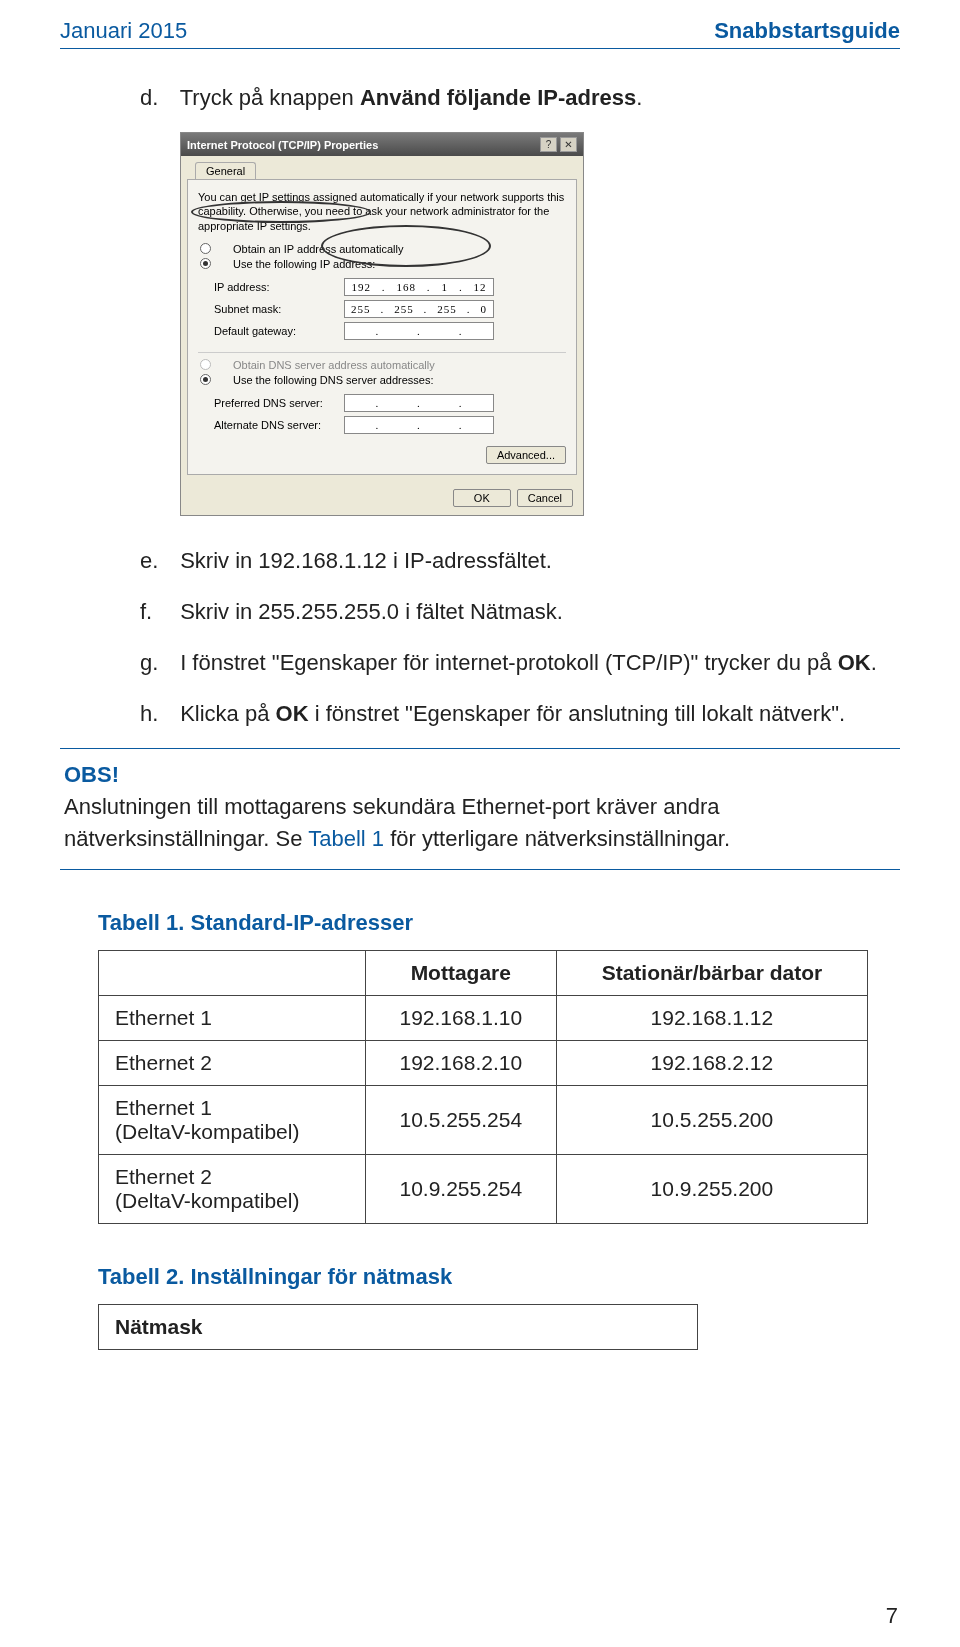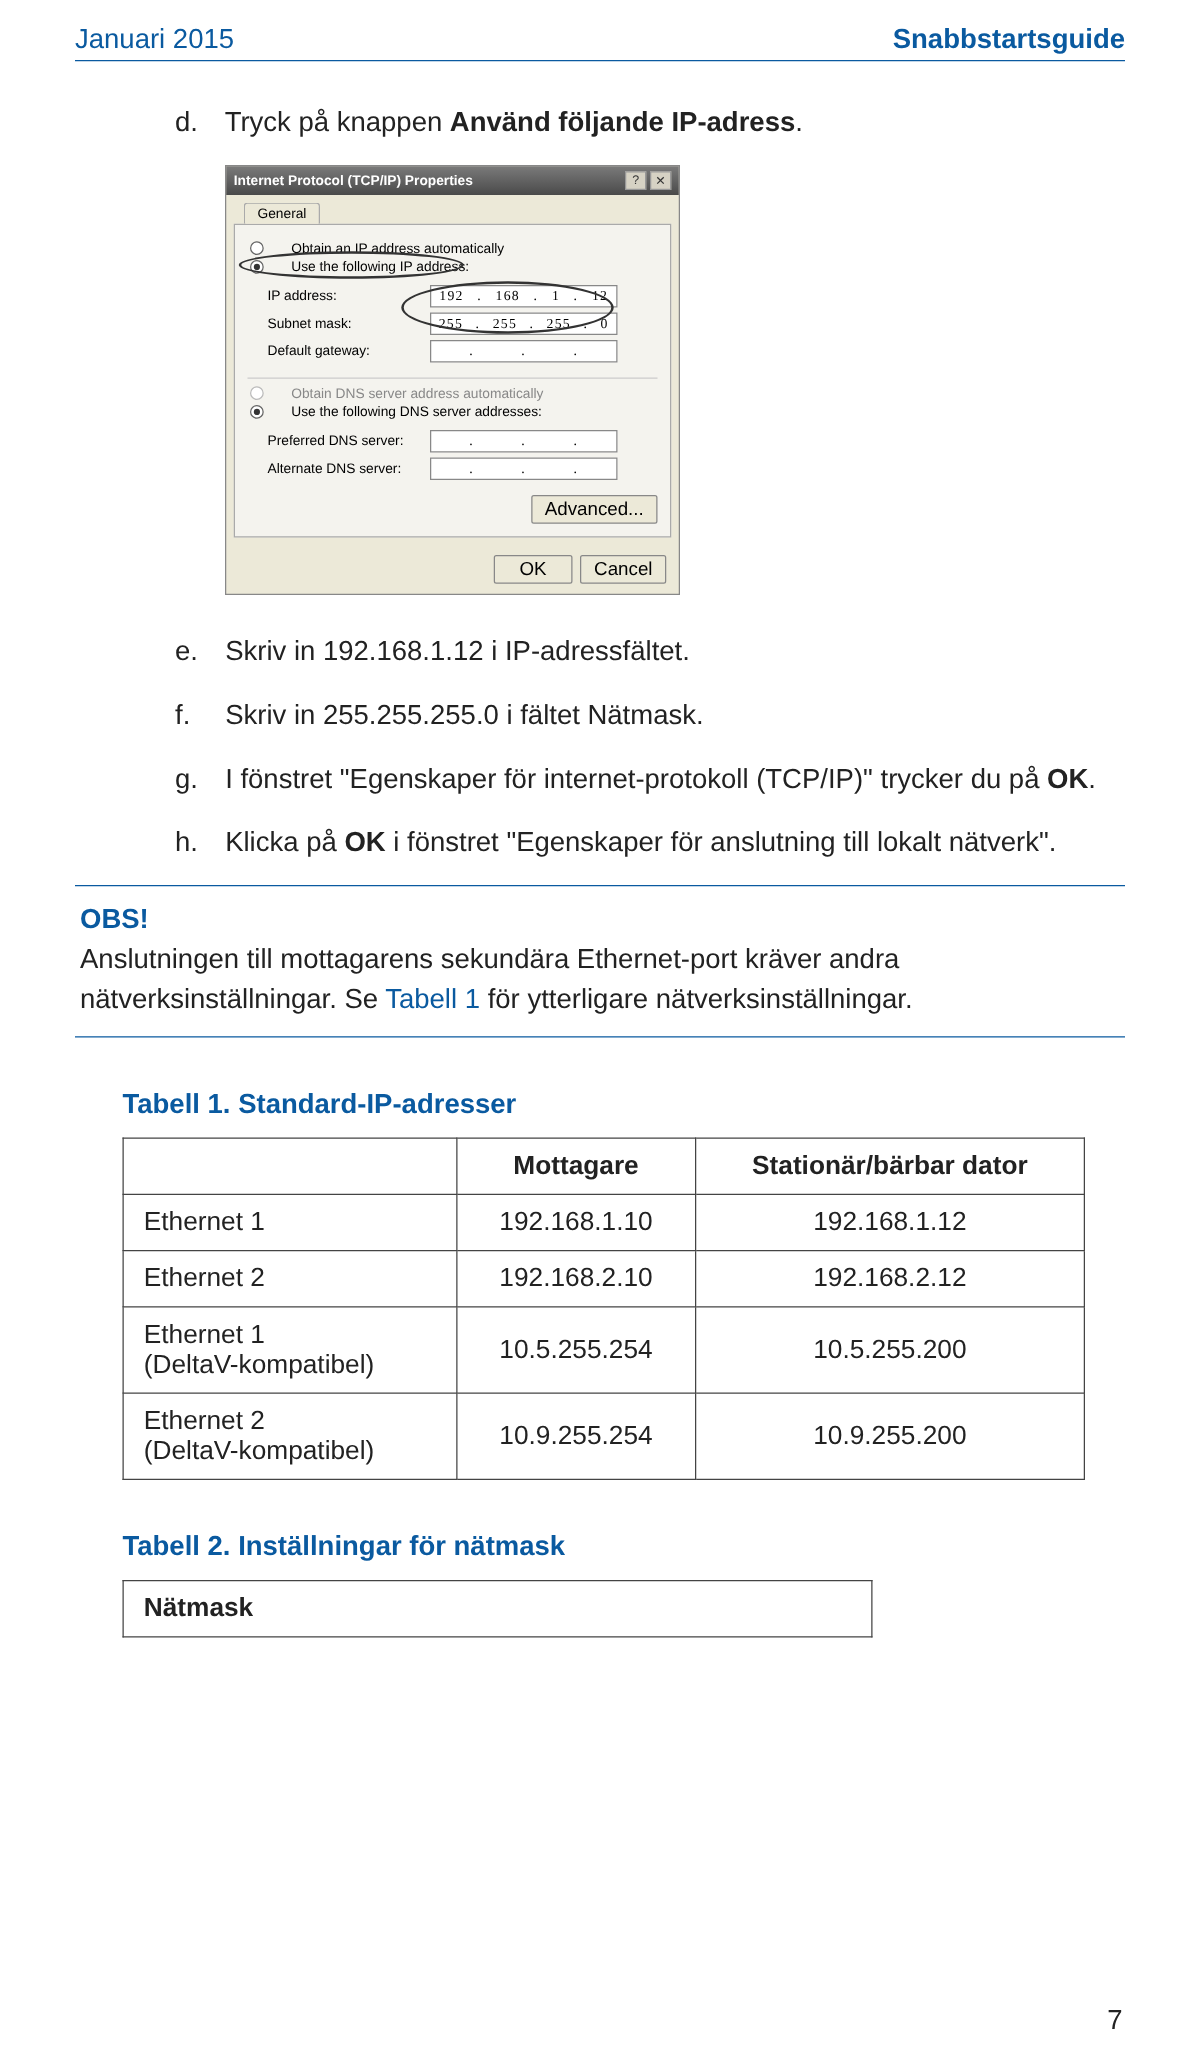--- a/index.html
+++ b/index.html
@@ -24,21 +24,21 @@
   .para {
     font-size: 22px;
     line-height: 1.5;
     margin-left: 80px;
     margin-bottom: 18px;
   }
   .para .marker { display: inline-block; width: 34px; }
   .para b { font-weight: 700; }
   
   .dialog {
-    width: 364px;
+    width: 404px;
     margin-left: 120px;
     margin-bottom: 28px;
     font-family: Tahoma, Arial, sans-serif;
     font-size: 11px;
     color: #000;
     border: 1px solid #888;
     background: #ece9d8;
   }
   .titlebar {
     background: linear-gradient(#7a7a7a, #4a4a4a);
@@ -90,21 +90,21 @@
   .flabel { width: 130px; }
   .ipbox {
     width: 150px; height: 18px; background:#fff; border:1px solid #888;
     display:flex; align-items:center; justify-content:space-around;
     font-family: Tahoma; letter-spacing: 1px;
   }
   .ipbox span { padding: 0 2px; }
   .sep { border-top: 1px solid #ccc; margin: 6px 0; }
   .advrow { text-align:right; margin-top: 8px;}
   .winbtn {
-    background:#ece9d8; border:1px solid #888; padding:2px 10px; font-size:15px;
+    background:#ece9d8; border:1px solid #888; padding:2px 10px; font-size:11px;
     border-radius:2px;
   }
   .footer-btns { text-align:right; padding: 8px 10px; display:flex; justify-content:flex-end; gap:6px;}
   .pos-rel { position: relative; }
   
   .obs-wrap { margin-top: 18px; }
   .obs-hr { border:none; border-top:1.5px solid #0a5aa0; }
   .obs-body { padding: 10px 4px 14px 4px; font-size: 22px; line-height:1.45;}
   .obs-title { color:#0a5aa0; font-weight:700; }
   .obs-link { color:#0a5aa0; }
@@ -151,20 +151,21 @@
     <span class="t-title">Internet Protocol (TCP/IP) Properties</span>
     <div class="tbtns">
       <div class="tbtn">?</div>
       <div class="tbtn">✕</div>
     </div>
   </div>
   <div class="tabrow">
     <span class="tab">General</span>
   </div>
   <div class="panel">
+    <div class="desc">You can get IP settings assigned automatically if your network supports this capability. Otherwise, you need to ask your network administrator for the appropriate IP settings.</div>
 
     <div class="radio-row">
       <span class="radio-dot"></span>
       <span>Obtain an IP address automatically</span>
     </div>
     <div class="radio-row">
       <span class="radio-dot sel"></span>
       <span>Use the following IP address:</span>
     </div>
     <div class="ellipse-h" style="left:10px; top:68px; width:180px; height:22px;"></div>

